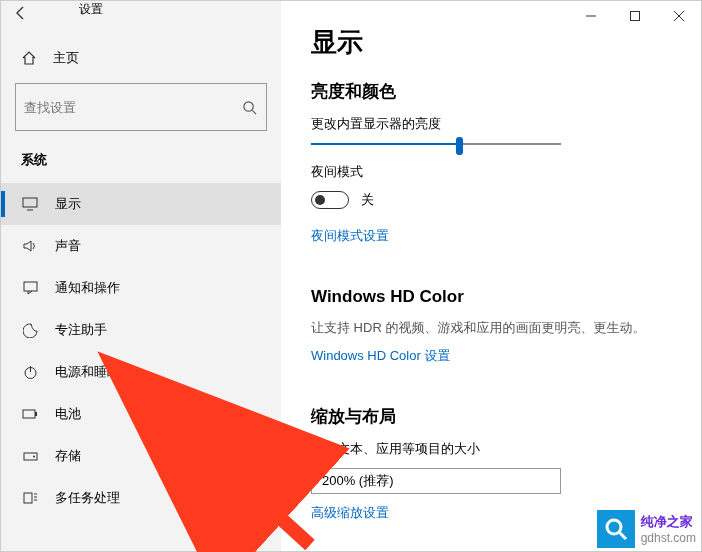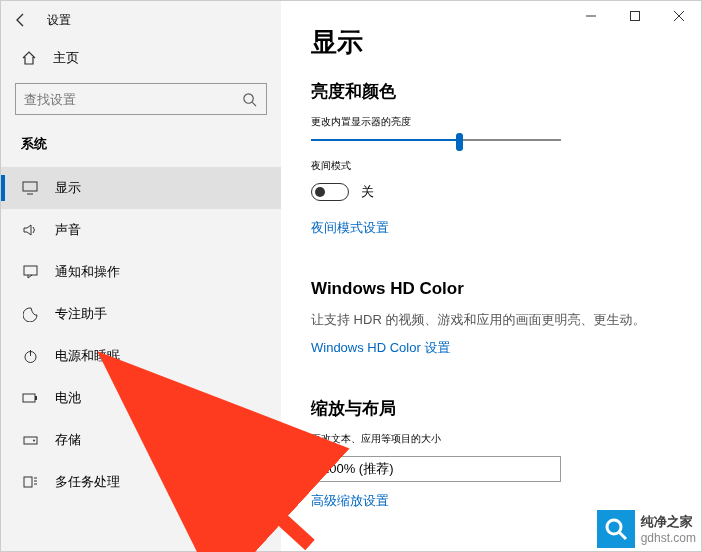--- a/index.html
+++ b/index.html
@@ -1,41 +1,41 @@
 <!DOCTYPE html>
 <html><head>
 <meta charset="utf-8">
 <style>
   * { margin: 0; padding: 0; box-sizing: border-box; }
   body { font-family: "Microsoft YaHei", "Segoe UI", sans-serif; font-size: 13px; color: #000; background: #fff; width: 702px; height: 552px; overflow: hidden; position: relative; }
   .window { display: flex; height: 100%; border: 1px solid #ccc; }
   .sidebar { width: 280px; background: #f3f3f3; display: flex; flex-direction: column; }
-  .titlebar { display: flex; align-items: center; height: 38px; padding: 0 8px; }
+  .titlebar { display: flex; align-items: flex-start; height: 38px; padding: 0 8px; gap: 32px; }
   .back-btn { width: 24px; height: 24px; display: flex; align-items: center; justify-content: center; cursor: pointer; }
   .title { margin-left: 14px; font-size: 12px; }
   .home-row { display: flex; align-items: center; padding: 10px 20px 10px 20px; cursor: pointer; text-align: center; }
   .home-row .icon { width: 18px; display: flex; align-items: center; }
   .home-row .lbl { margin-left: 14px; font-size: 13px; }
-  .search-wrap { margin: 6px 14px 16px 14px; border: 1px solid #999; height: 32px; display: flex; align-items: center; background: #f3f3f3; }
+  .search-wrap { margin: 6px 14px 16px 14px; border: 1px solid #999; height: 48px; display: flex; align-items: center; background: #f3f3f3; }
   .search-wrap input { flex: 1; border: none; background: transparent; outline: none; padding: 0 8px; font-size: 13px; color: #666; }
   .search-ico { width: 34px; display: flex; align-items: center; justify-content: center; }
   .group-header { font-size: 13px; font-weight: 600; padding: 4px 20px 14px 20px; }
   .nav { display: flex; flex-direction: column; }
   .nav-item { display: flex; align-items: center; height: 42px; padding-left: 20px; cursor: pointer; position: relative; }
   .nav-item.selected { background: #e0e0e0; }
   .nav-item.selected::before { content:""; position:absolute; left:0; top:8px; bottom:8px; width:4px; background:#0067c0; }
   .nav-item .icon { width: 18px; display: flex; align-items: center; justify-content: center; color:#333; }
   .nav-item .lbl { margin-left: 16px; font-size: 13px; }
   .main { flex: 1; background: #fff; padding: 0; position: relative; overflow: hidden; }
   .winctrl { position: absolute; top: 0; right: 0; display: flex; }
   .winctrl div { width: 44px; height: 30px; display: flex; align-items: center; justify-content: center; color: #555; cursor: pointer; }
   .content { padding: 24px 30px 0 30px; }
   h1 { font-size: 26px; font-weight: 600; margin-bottom: 20px; }
   h2 { font-size: 17px; font-weight: 600; margin-top: 10px; margin-bottom: 12px; }
-  .row-label { font-size: 10px; margin-bottom: 10px; }
+  .row-label { font-size: 13px; margin-bottom: 10px; }
   .slider { width: 250px; height: 2px; background: #888; position: relative; margin: 10px 0 18px 0; }
   .slider-fill { position: absolute; left: 0; top: 0; height: 2px; background: #0067c0; width: 60%; }
   .slider-thumb { position: absolute; top: -6px; width: 7px; height: 18px; background: #0067c0; border-radius: 3px; left: 58%; }
   .toggle-row { display: flex; align-items: center; margin-bottom: 10px; }
   .toggle { width: 38px; height: 18px; border: 1px solid #333; border-radius: 9px; position: relative; cursor: pointer; }
   .toggle-knob { position: absolute; width: 10px; height: 10px; background: #333; border-radius: 50%; top: 3px; left: 3px; }
   .toggle-label { margin-left: 12px; font-size: 13px; }
   .link { color: #0067c0; font-size: 13px; cursor: pointer; display: inline-block; margin-bottom: 16px; }
   .desc { font-size: 13px; color: #555; margin-bottom: 10px; }
   .select { border: 1px solid #999; width: 250px; height: 20px; display: flex; align-items: center; padding: 12px 10px; font-size: 13px; margin-bottom: 10px; }
@@ -217,16 +217,16 @@
 </svg>
 
 <div class="watermark">
   <div class="logo-badge">
     <svg width="26" height="26" viewBox="0 0 26 26">
         <circle cx="11" cy="11" r="7" stroke="#fff" stroke-width="3" fill="none"></circle>
         <line x1="16" y1="16" x2="23" y2="23" stroke="#fff" stroke-width="3"></line>
       </svg>
   </div>
   <div>
-    <div style="font-weight:600;color:#404040">纯净之家</div>
+    <div style="font-weight:600;color:#6d28d9">纯净之家</div>
     <div style="font-size:12px;color:#888">gdhst.com</div>
   </div>
 </div>
 
 </body></html>

